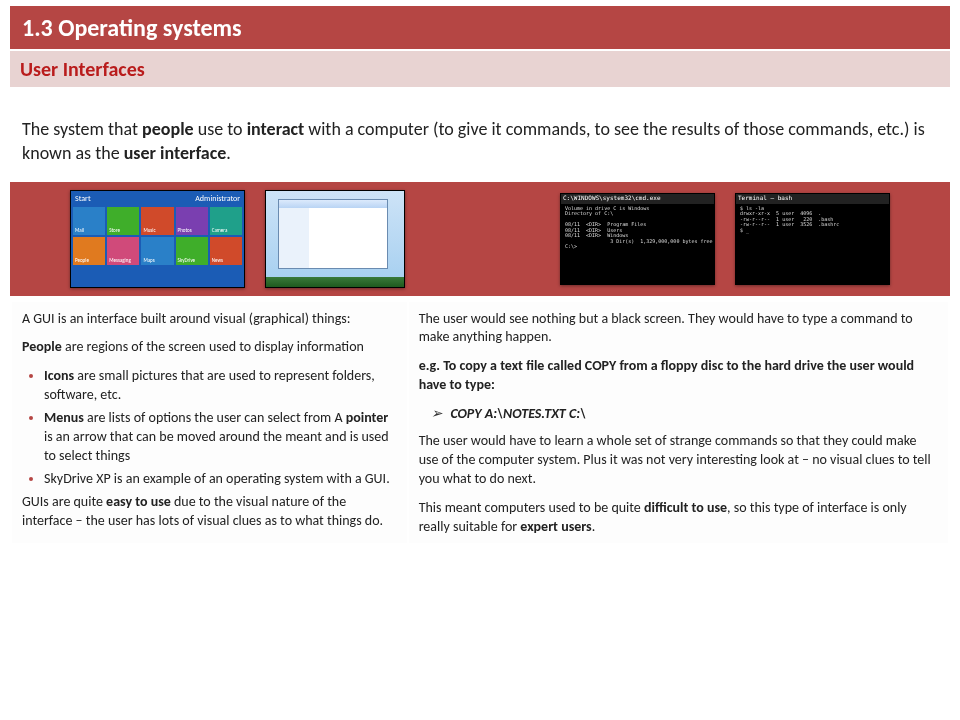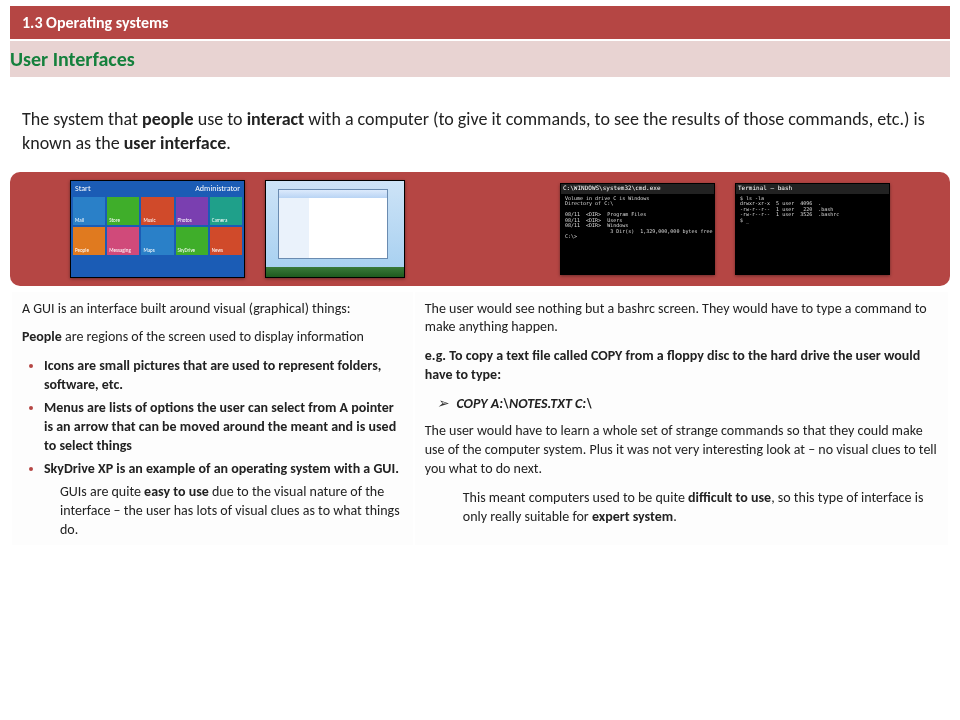--- a/index.html
+++ b/index.html
@@ -10,45 +10,44 @@
     height: 720px;
     overflow: hidden;
     font-size: 15px;
     color: #222;
   }
   .container { padding: 6px 10px 0 10px; }
   .title-bar {
     background: #b54644;
     color: #fff;
     font-weight: bold;
-    font-size: 16px;
+    font-size: 24px;
     padding: 7px 12px;
   }
   .subtitle-bar {
     background: #e8d3d2;
-    color: #15803d;
+    color: #b91c1c;
     font-weight: bold;
     font-size: 20px;
-    padding: 6px 0;
+    padding: 6px 10px;
     border-top: 2px solid #fff;
   }
   .intro {
     padding: 30px 12px 10px 12px;
     font-size: 18px;
     line-height: 1.35;
   }
   .intro b { font-weight: bold; }
   .image-band {
     background: #b54644;
     margin-top: 6px;
     padding: 8px 60px 8px 60px;
     display: flex;
     gap: 20px;
     align-items: center;
-    border-radius: 10px;
   }
   .thumb {
     background: #111;
     border: 1px solid #000;
     display: flex;
     flex-direction: column;
     box-shadow: 0 1px 3px rgba(0,0,0,0.4);
   }
   .thumb.gui1 { width: 175px; height: 98px; }
   .thumb.gui2 { width: 140px; height: 98px; background: linear-gradient(#cde3f7, #a5cff0); position: relative; }
@@ -81,26 +80,26 @@
     width: 50%;
   }
   table.compare td {
     vertical-align: top;
     padding: 8px 10px 6px 10px;
     border: 2px solid #fff;
     background: #fdfdfd;
     line-height: 1.35;
   }
   ul.bullets { list-style: disc; padding-left: 22px; margin: 4px 0; }
-  ul.bullets li { margin-bottom: 4px; color: #b54644; font-weight: bold; }
+  ul.bullets li { margin-bottom: 4px; color: #b54644; }
   ul.bullets li span { color: #222; }
   .arrow-bullet { padding-left: 12px; margin: 8px 0; font-style: italic; }
   .arrow-bullet::before { content: "➢"; margin-right: 8px; font-size: 14px; color: #333; }
   .para { margin-bottom: 10px; }
-  .para:last-child { margin-bottom: 0; margin-left: 38px; }
+  .para:last-child { margin-bottom: 0; }
   .cli-title { color:#fff; background:#222; height:10px; font-size:6px; padding:1px 2px; margin:-4px -4px 2px -4px; }
 </style>
 </head>
 <body>
 
 <div class="container">
 
   <div class="title-bar">
     <span>1.3 Operating systems</span>
   </div>
@@ -192,26 +191,26 @@
           <ul class="bullets">
             <li><span><b>Icons</b><span> are small pictures that are used to represent folders, software, etc.</span></span></li>
             <li><span><b>Menus</b><span> are lists of options the user can select from A </span><b>pointer</b><span> is an arrow that can be moved around the meant and is used to select things</span></span></li>
             <li><span>SkyDrive XP is an example of an operating system with a GUI.</span></li>
           </ul>
           <div class="para">
             <span>GUIs are quite </span><b>easy to use</b><span> due to the visual nature of the interface – the user has lots of visual clues as to what things do.</span>
           </div>
         </td>
         <td>
-          <div class="para">The user would see nothing but a bashrc screen. They would have to type a command to make anything happen.</div>
+          <div class="para">The user would see nothing but a black screen. They would have to type a command to make anything happen.</div>
           <div class="para"><b>e.g. To copy a text file called COPY from a floppy disc to the hard drive the user would have to type:</b></div>
           <div class="arrow-bullet"><b>COPY A:\NOTES.TXT C:\</b></div>
           <div class="para">The user would have to learn a whole set of strange commands so that they could make use of the computer system. Plus it was not very interesting look at – no visual clues to tell you what to do next.</div>
           <div class="para">
-            <span>This meant computers used to be quite </span><b>difficult to use</b><span>, so this type of interface is only really suitable for </span><b>expert system</b><span>.</span>
+            <span>This meant computers used to be quite </span><b>difficult to use</b><span>, so this type of interface is only really suitable for </span><b>expert users</b><span>.</span>
           </div>
         </td>
       </tr>
     </tbody>
       </table>
   </div>
 
 </div>
 
 </body></html>

